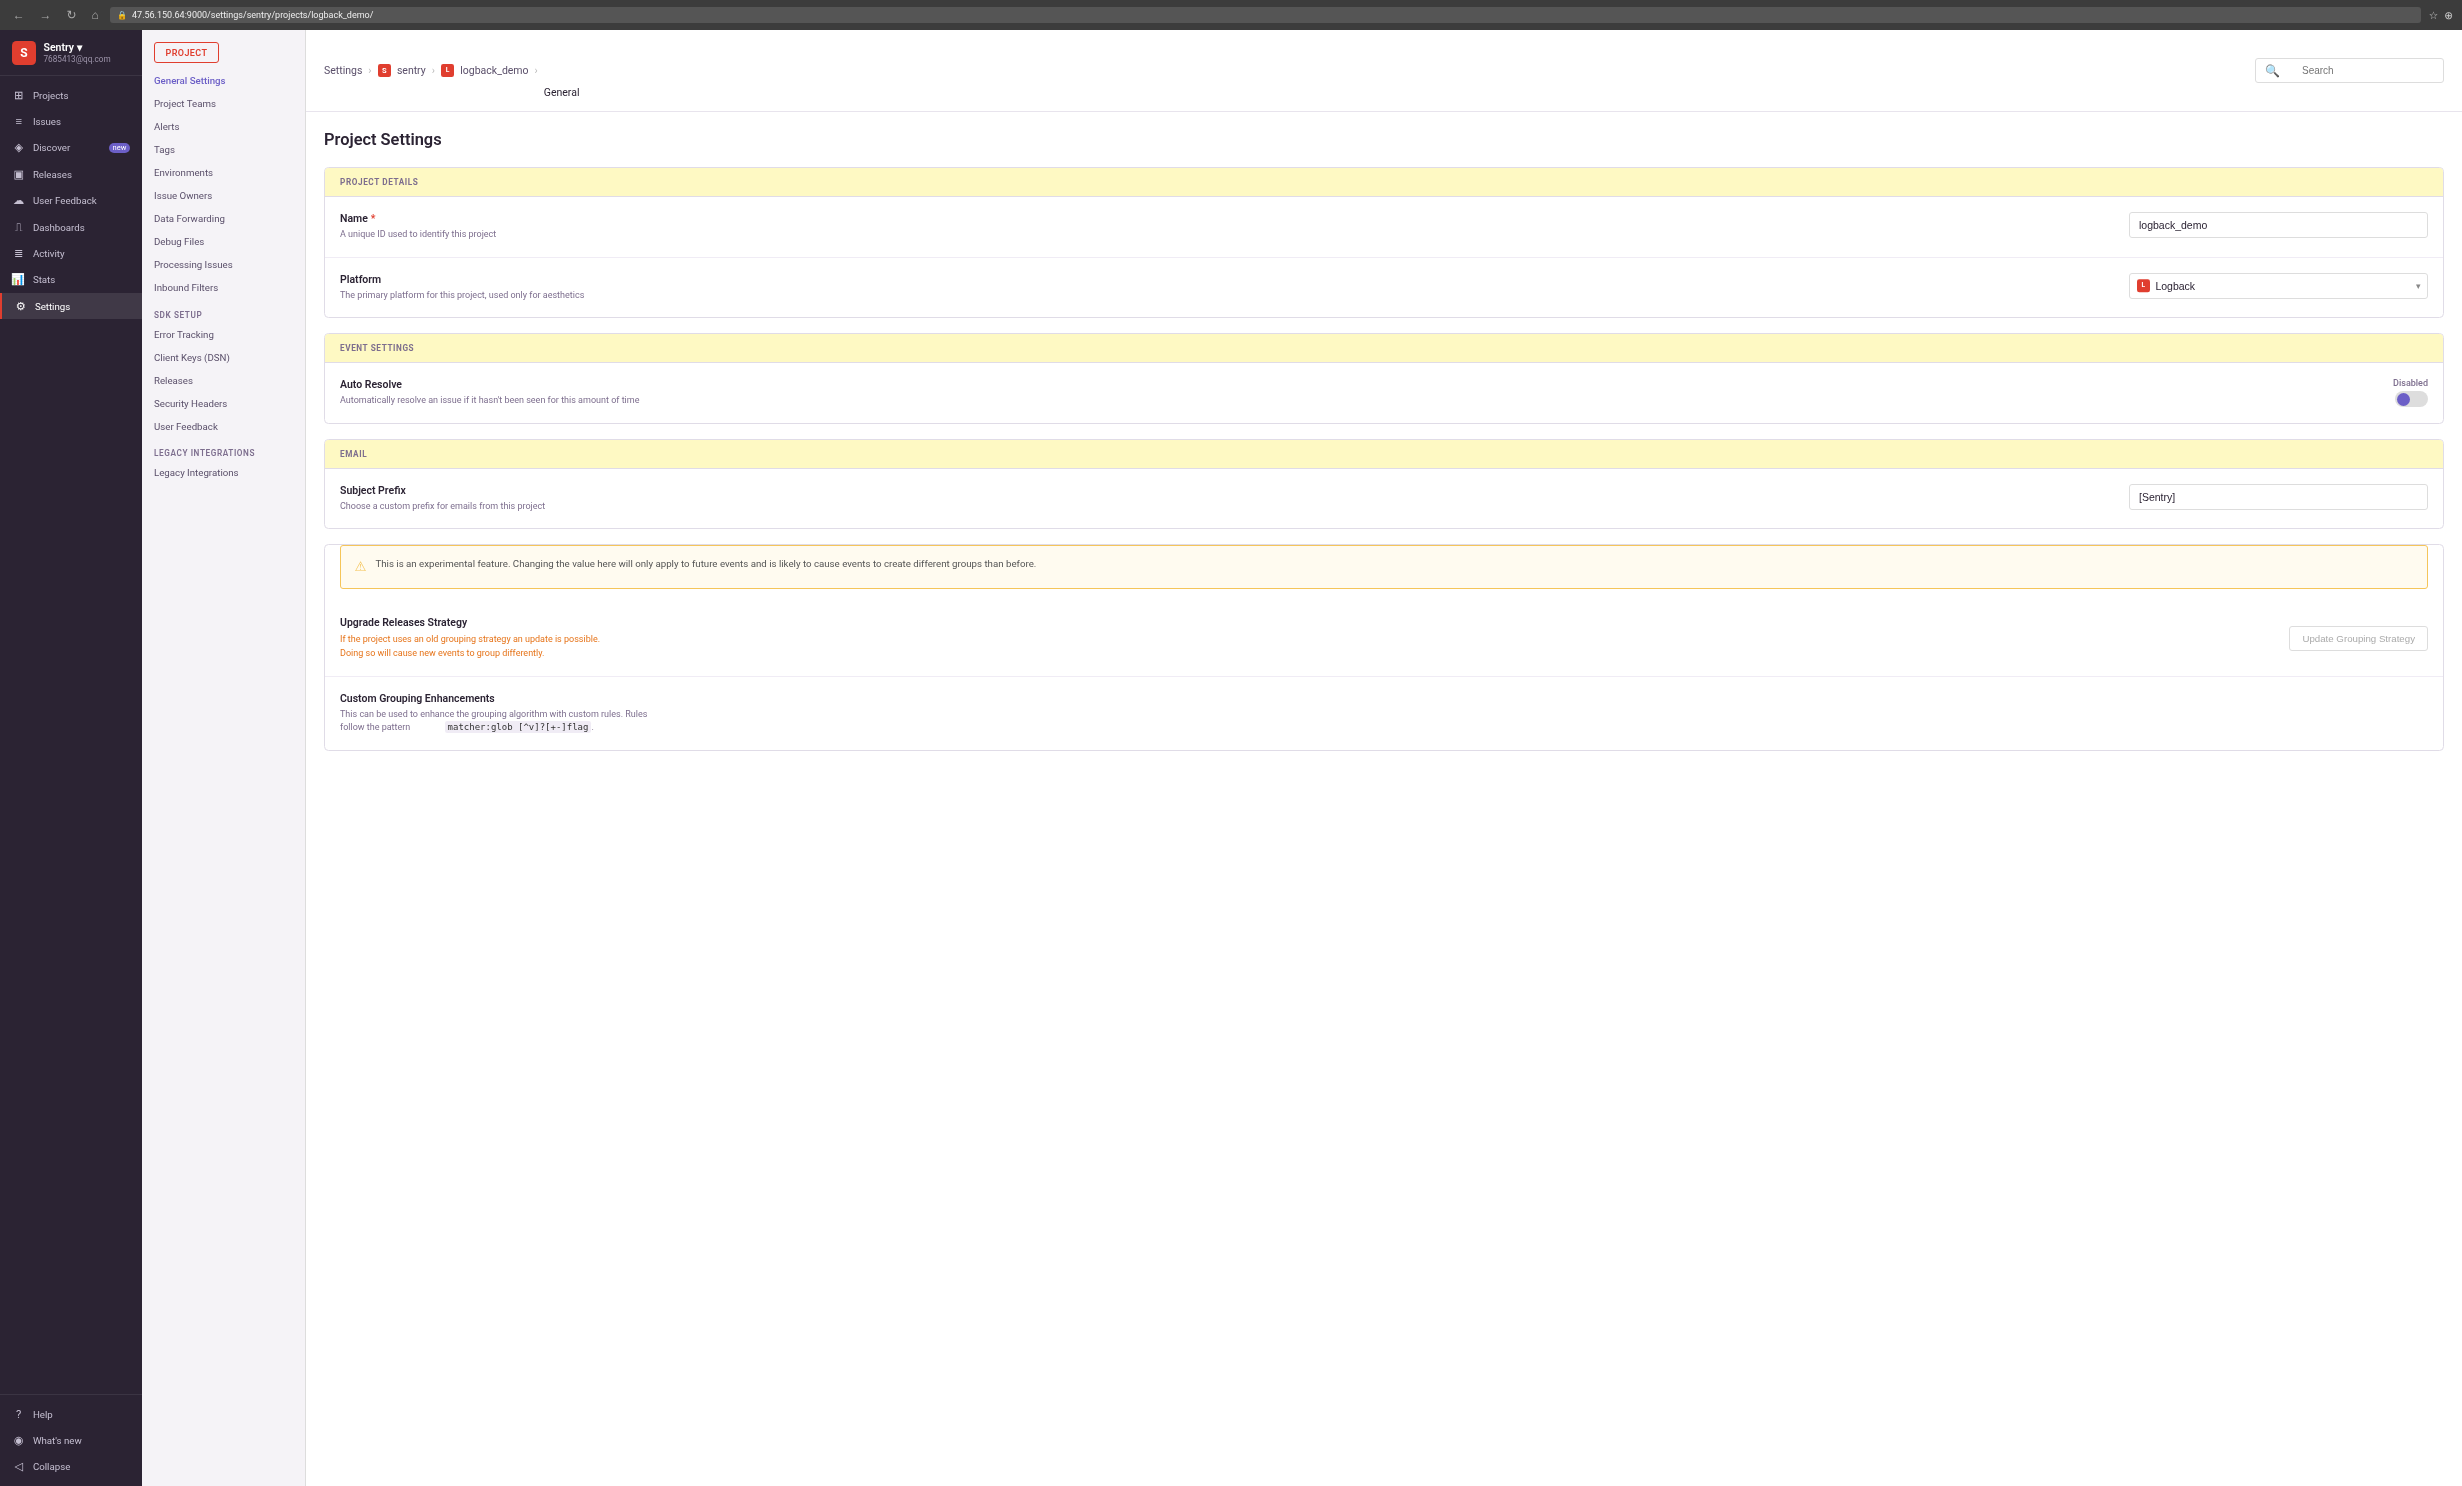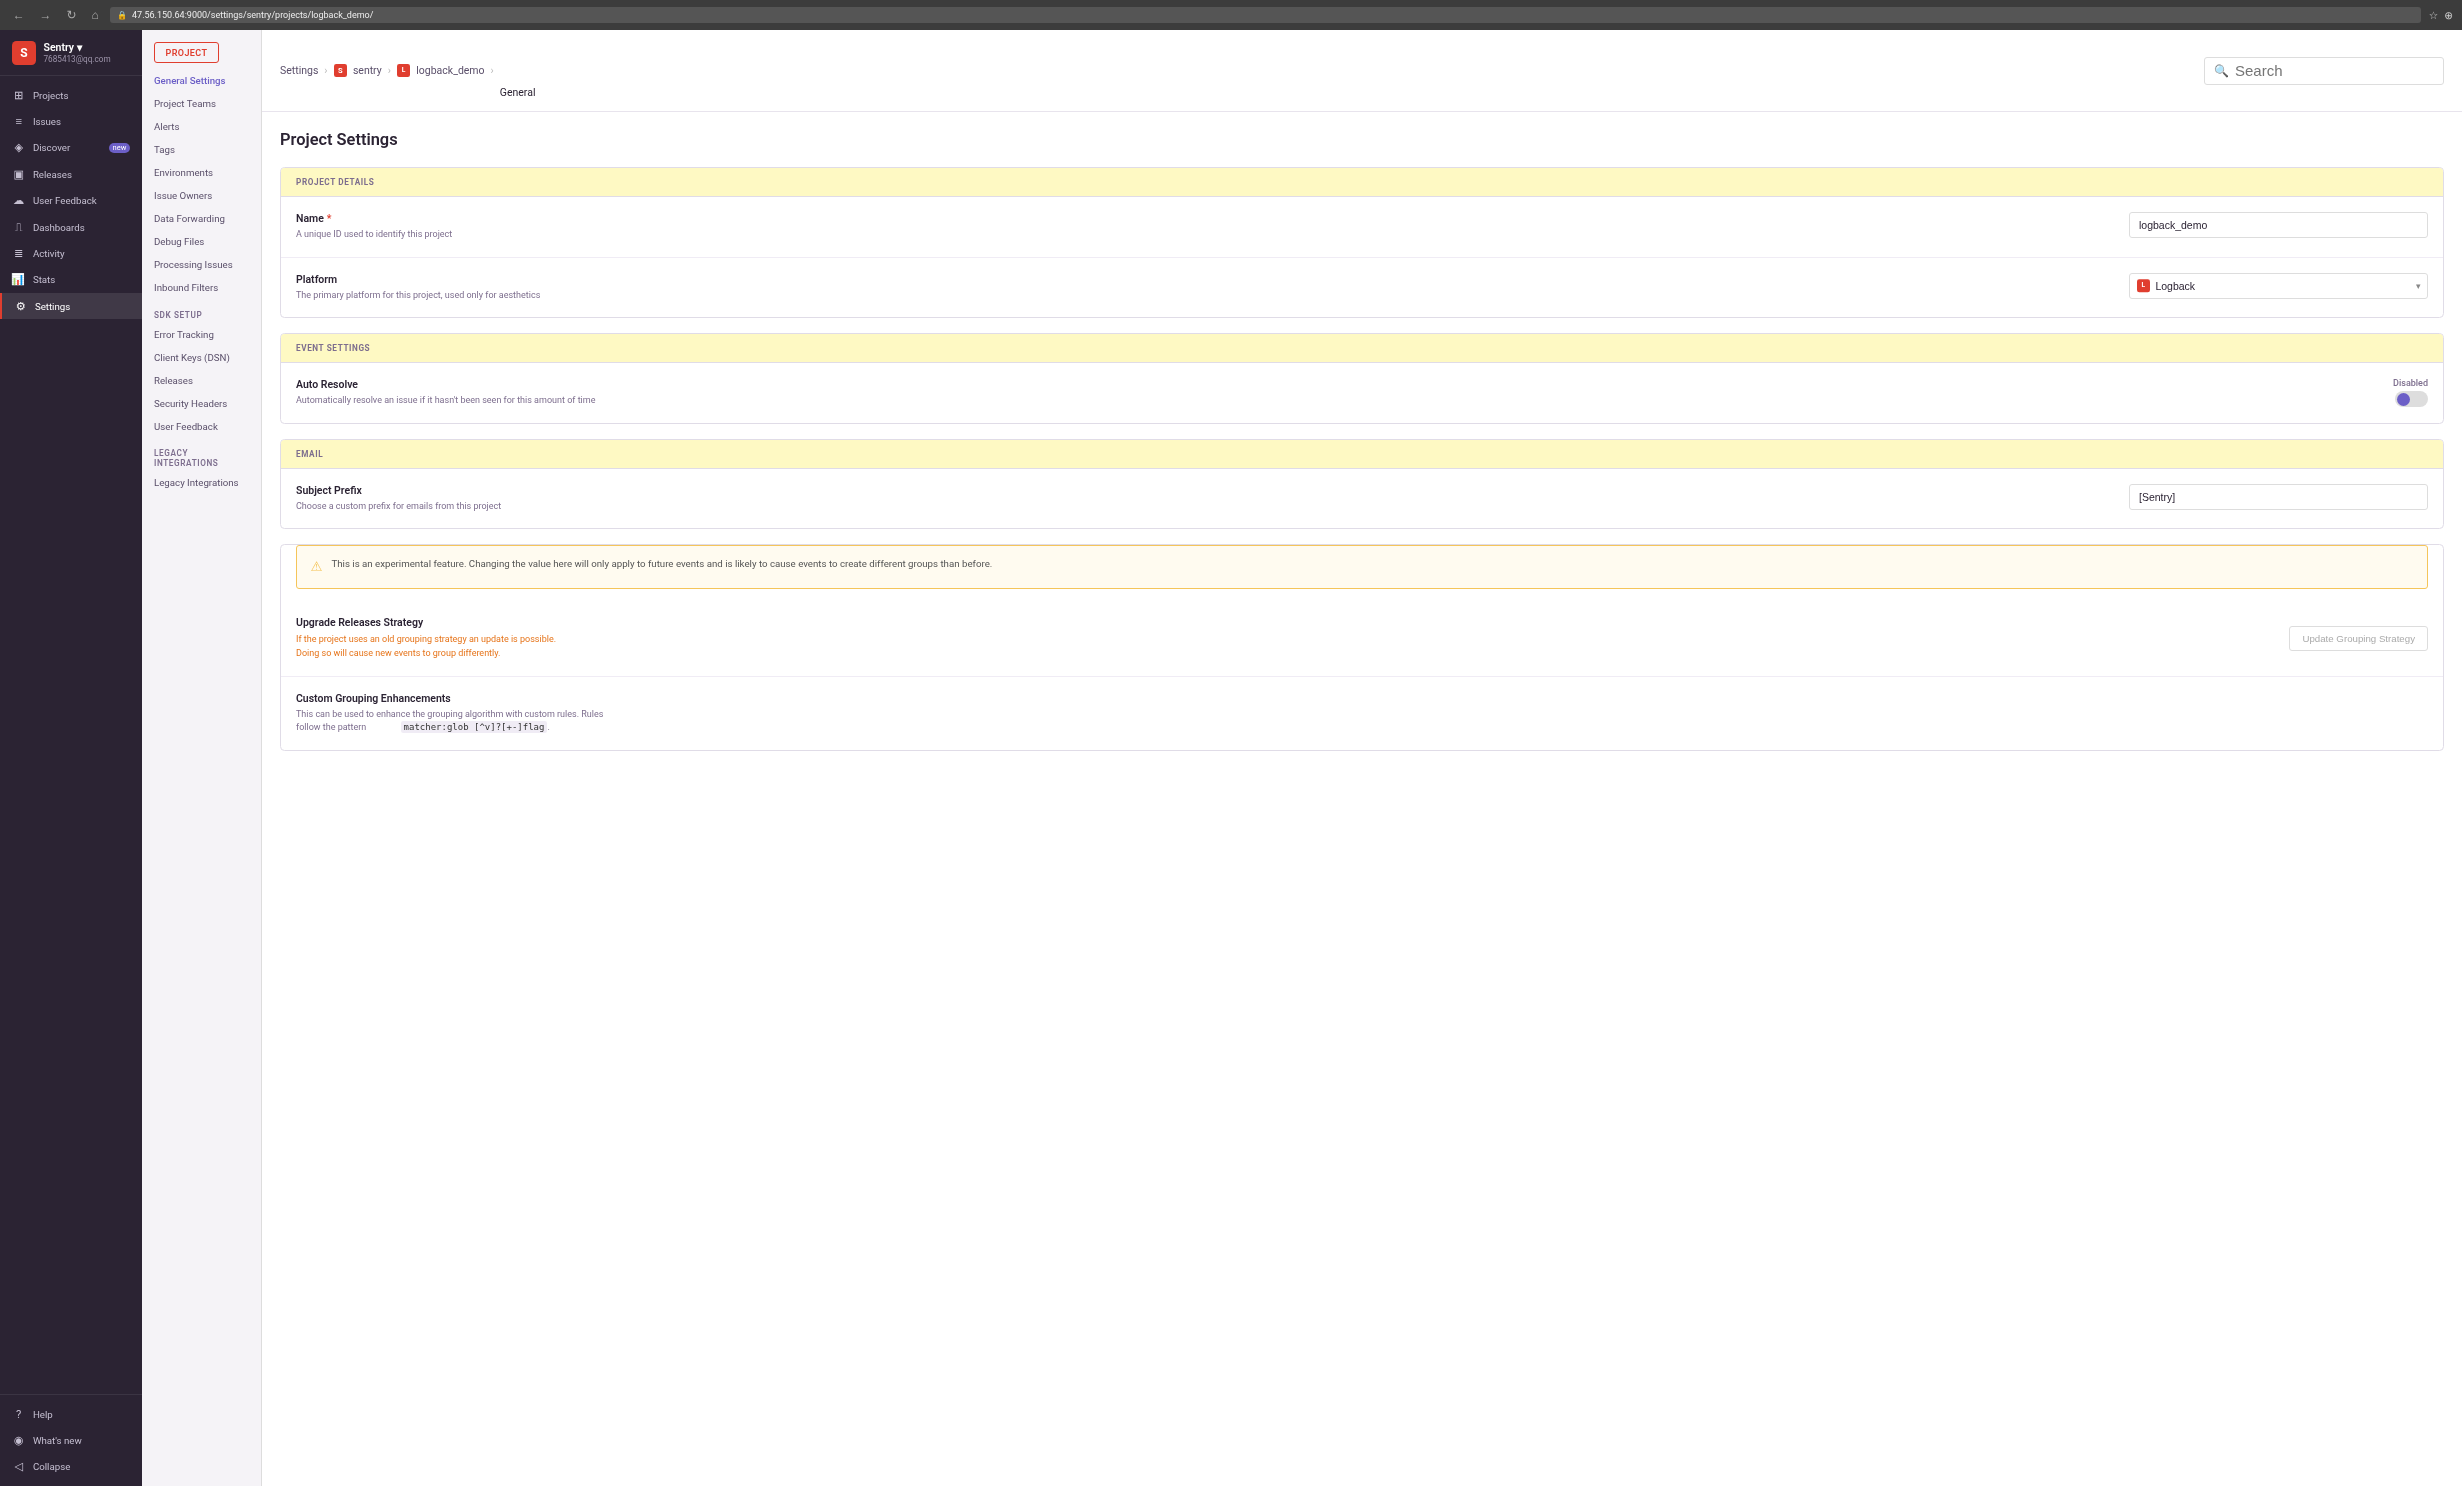--- a/index.html
+++ b/index.html
@@ -94,21 +94,21 @@
       border-radius: 7.5px;
       margin-left: auto;
     }
     .sidebar-footer { padding: 6px 0; border-top: 0.7px solid rgba(255,255,255,0.08); }
 
     
     .main-area { flex: 1; display: flex; overflow: hidden; }
 
     
     .project-nav {
-      width: 120px;
+      width: 164px;
       background: #f5f3f7;
       border-right: 0.7px solid #ddd;
       overflow-y: auto;
       flex-shrink: 0;
       padding: 0;
     }
     .project-nav-header {
       padding: 12px 12px 6px;
     }
     .project-tab {
@@ -160,21 +160,21 @@
     .breadcrumb .sep { color: #bbb; }
     .breadcrumb a { color: #5a4f6a; text-decoration: none; }
     .breadcrumb .current { color: #2b2333; margin-top: 44px; }
     .search-box {
       display: flex; align-items: center; gap: 6px;
       border: 0.7px solid #ddd; border-radius: 3px;
       padding: 4.5px 9px; background: #fff;
       min-width: 149px;
     }
     .search-box input {
-      border: none; outline: none; font-size: 15px; color: #555; background: transparent; flex: 1;
+      border: none; outline: none; font-size: 10px; color: #555; background: transparent; flex: 1; margin-left: 16px;
     }
 
     .page-content { padding: 18px; }
     .page-title { font-size: 16.4px; font-weight: 600; color: #2b2333; margin-bottom: 18px; }
 
     
     .settings-section {
       border: 0.7px solid #e0dce7;
       border-radius: 4.5px;
       margin-bottom: 15px;

